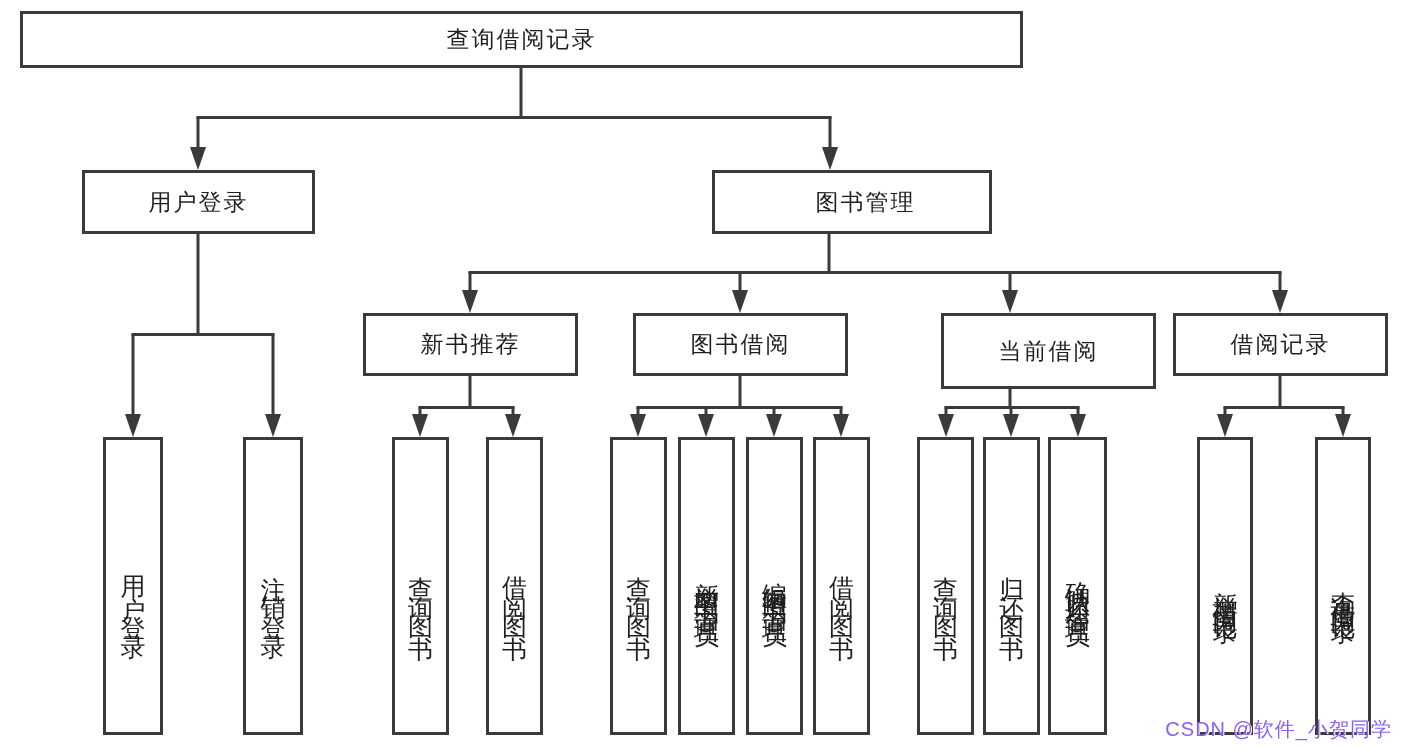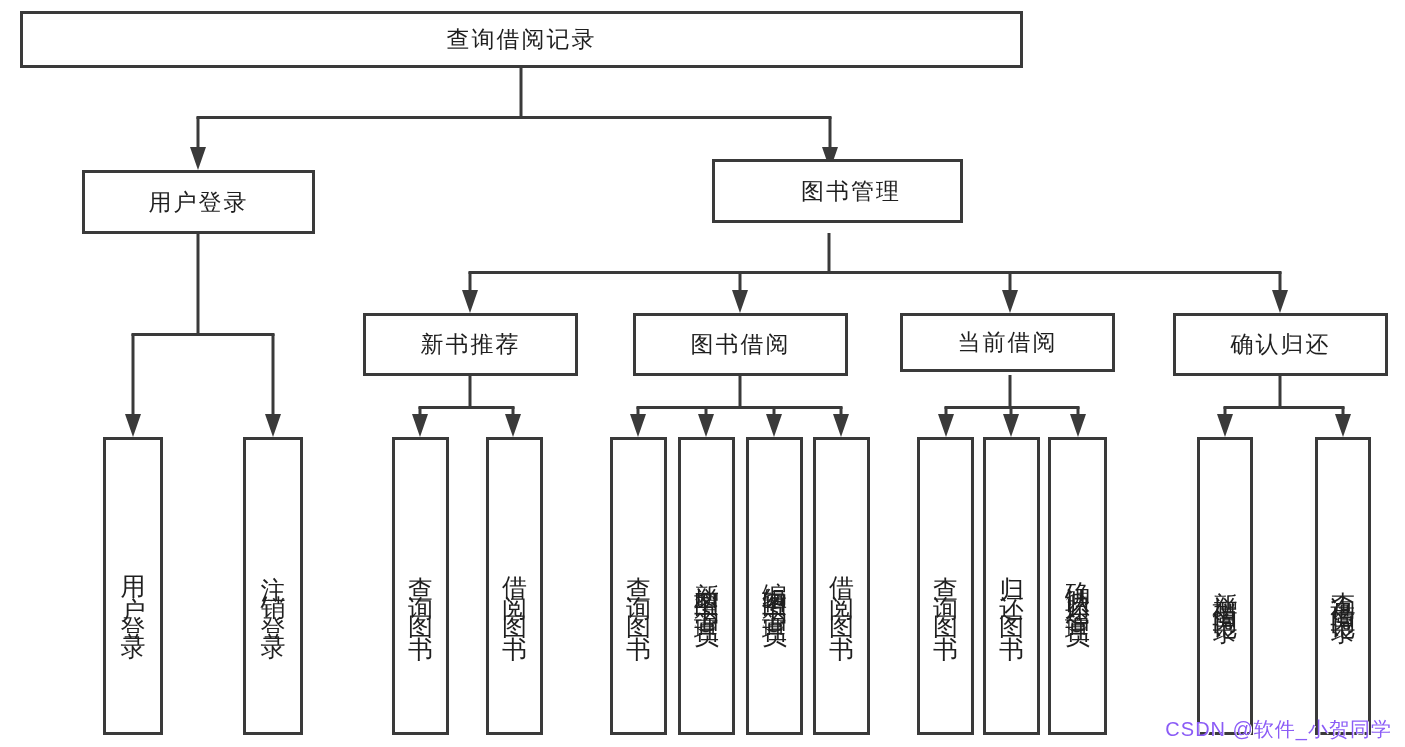--- a/index.html
+++ b/index.html
@@ -123,35 +123,35 @@
     </g>
   </svg>
 
   <div class="node" style="left:20px;top:11px;width:1003px;height:57px;">
     <span>查询借阅记录</span>
   </div>
 
   <div class="node" style="left:82px;top:170px;width:233px;height:64px;">
     <span>用户登录</span>
   </div>
-  <div class="node" style="left:712px;top:159px;width:251px;height:64px;padding-left:27px;">
+  <div class="node" style="left:712px;top:170px;width:280px;height:64px;padding-left:27px;">
     <span>图书管理</span>
   </div>
 
   <div class="node" style="left:633px;top:313px;width:215px;height:63px;">
     <span>图书借阅</span>
   </div>
   <div class="node" style="left:363px;top:313px;width:215px;height:63px;">
     <span>新书推荐</span>
   </div>
-  <div class="node" style="left:900px;top:313px;width:215px;height:59px;font-family:Liberation Serif, serif;">
+  <div class="node" style="left:941px;top:313px;width:215px;height:76px;font-family:Liberation Serif, serif;">
     <span>当前借阅</span>
   </div>
   <div class="node" style="left:1173px;top:313px;width:215px;height:63px;">
-    <span>确认归还</span>
+    <span>借阅记录</span>
   </div>
 
   <div class="leaf short" style="left:103px;top:437px;width:60px;height:298px;">
     <span>用户登录</span>
   </div>
   <div class="leaf short" style="left:243px;top:437px;width:60px;height:298px;">
     <span>注销登录</span>
   </div>
 
   <div class="leaf short" style="left:392px;top:437px;width:57px;height:298px;">

